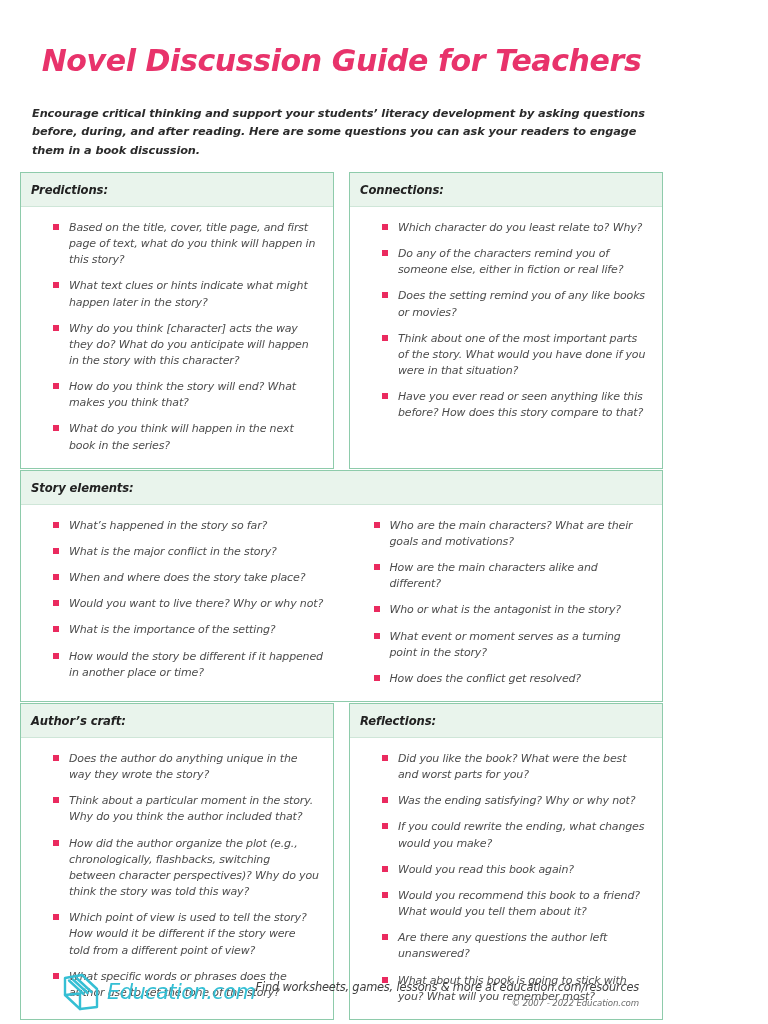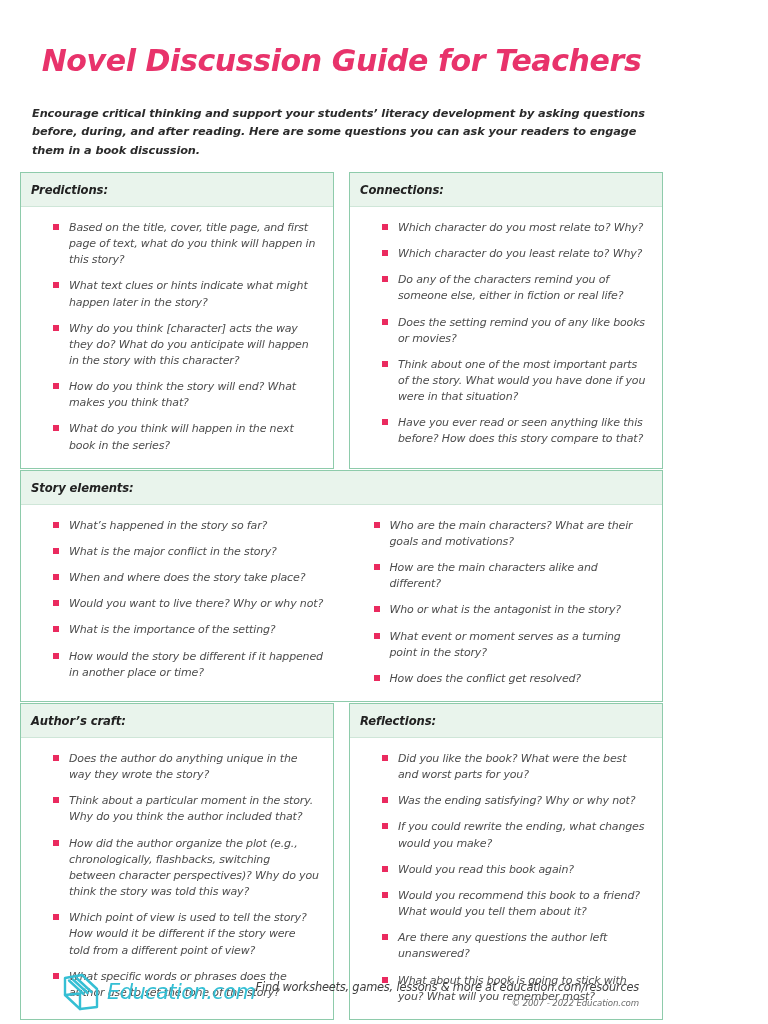--- a/index.html
+++ b/index.html
@@ -182,21 +182,20 @@
         </ul>
       </div>
     </div>
 
     <div class="card">
       <div class="card-header">
         <span class="card-header-title">Connections:</span>
       </div>
       <div class="card-body">
         <ul class="qlist">
-          <li><span class="bullet"></span><span>Which character do you most relate to? Why?</span></li>
           <li><span class="bullet"></span><span>Which character do you least relate to? Why?</span></li>
           <li><span class="bullet"></span><span>Do any of the characters remind you of someone else, either in fiction or real life?</span></li>
           <li><span class="bullet"></span><span>Does the setting remind you of any like books or movies?</span></li>
           <li><span class="bullet"></span><span>Think about one of the most important parts of the story. What would you have done if you were in that situation?</span></li>
           <li><span class="bullet"></span><span>Have you ever read or seen anything like this before? How does this story compare to that?</span></li>
         </ul>
       </div>
     </div>
   </div>
 

